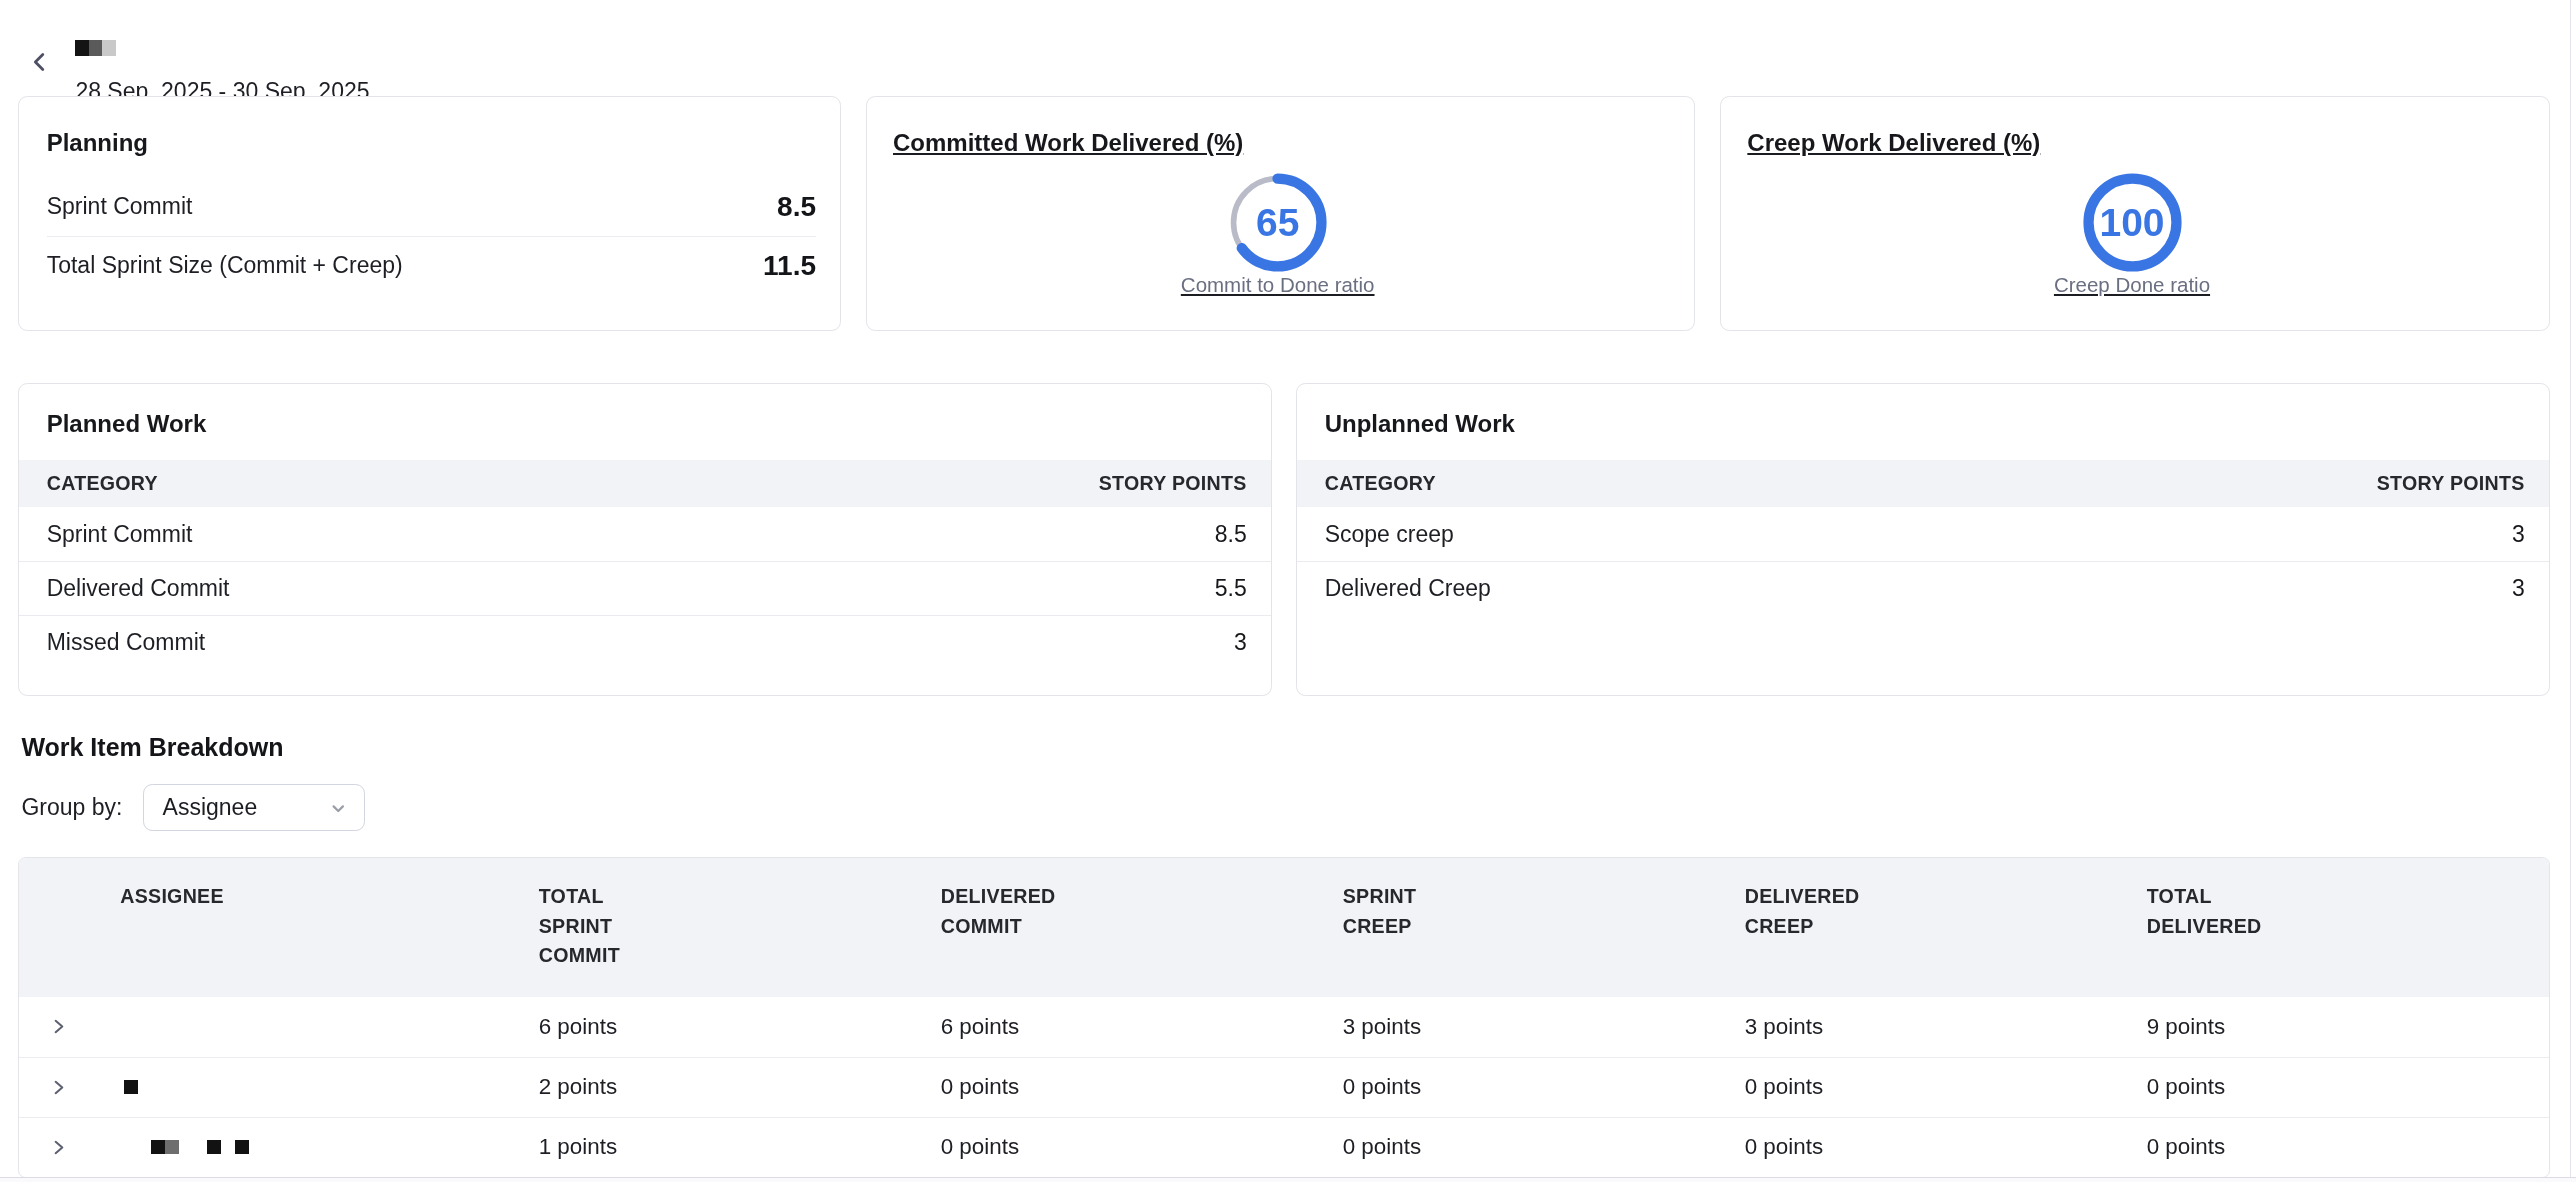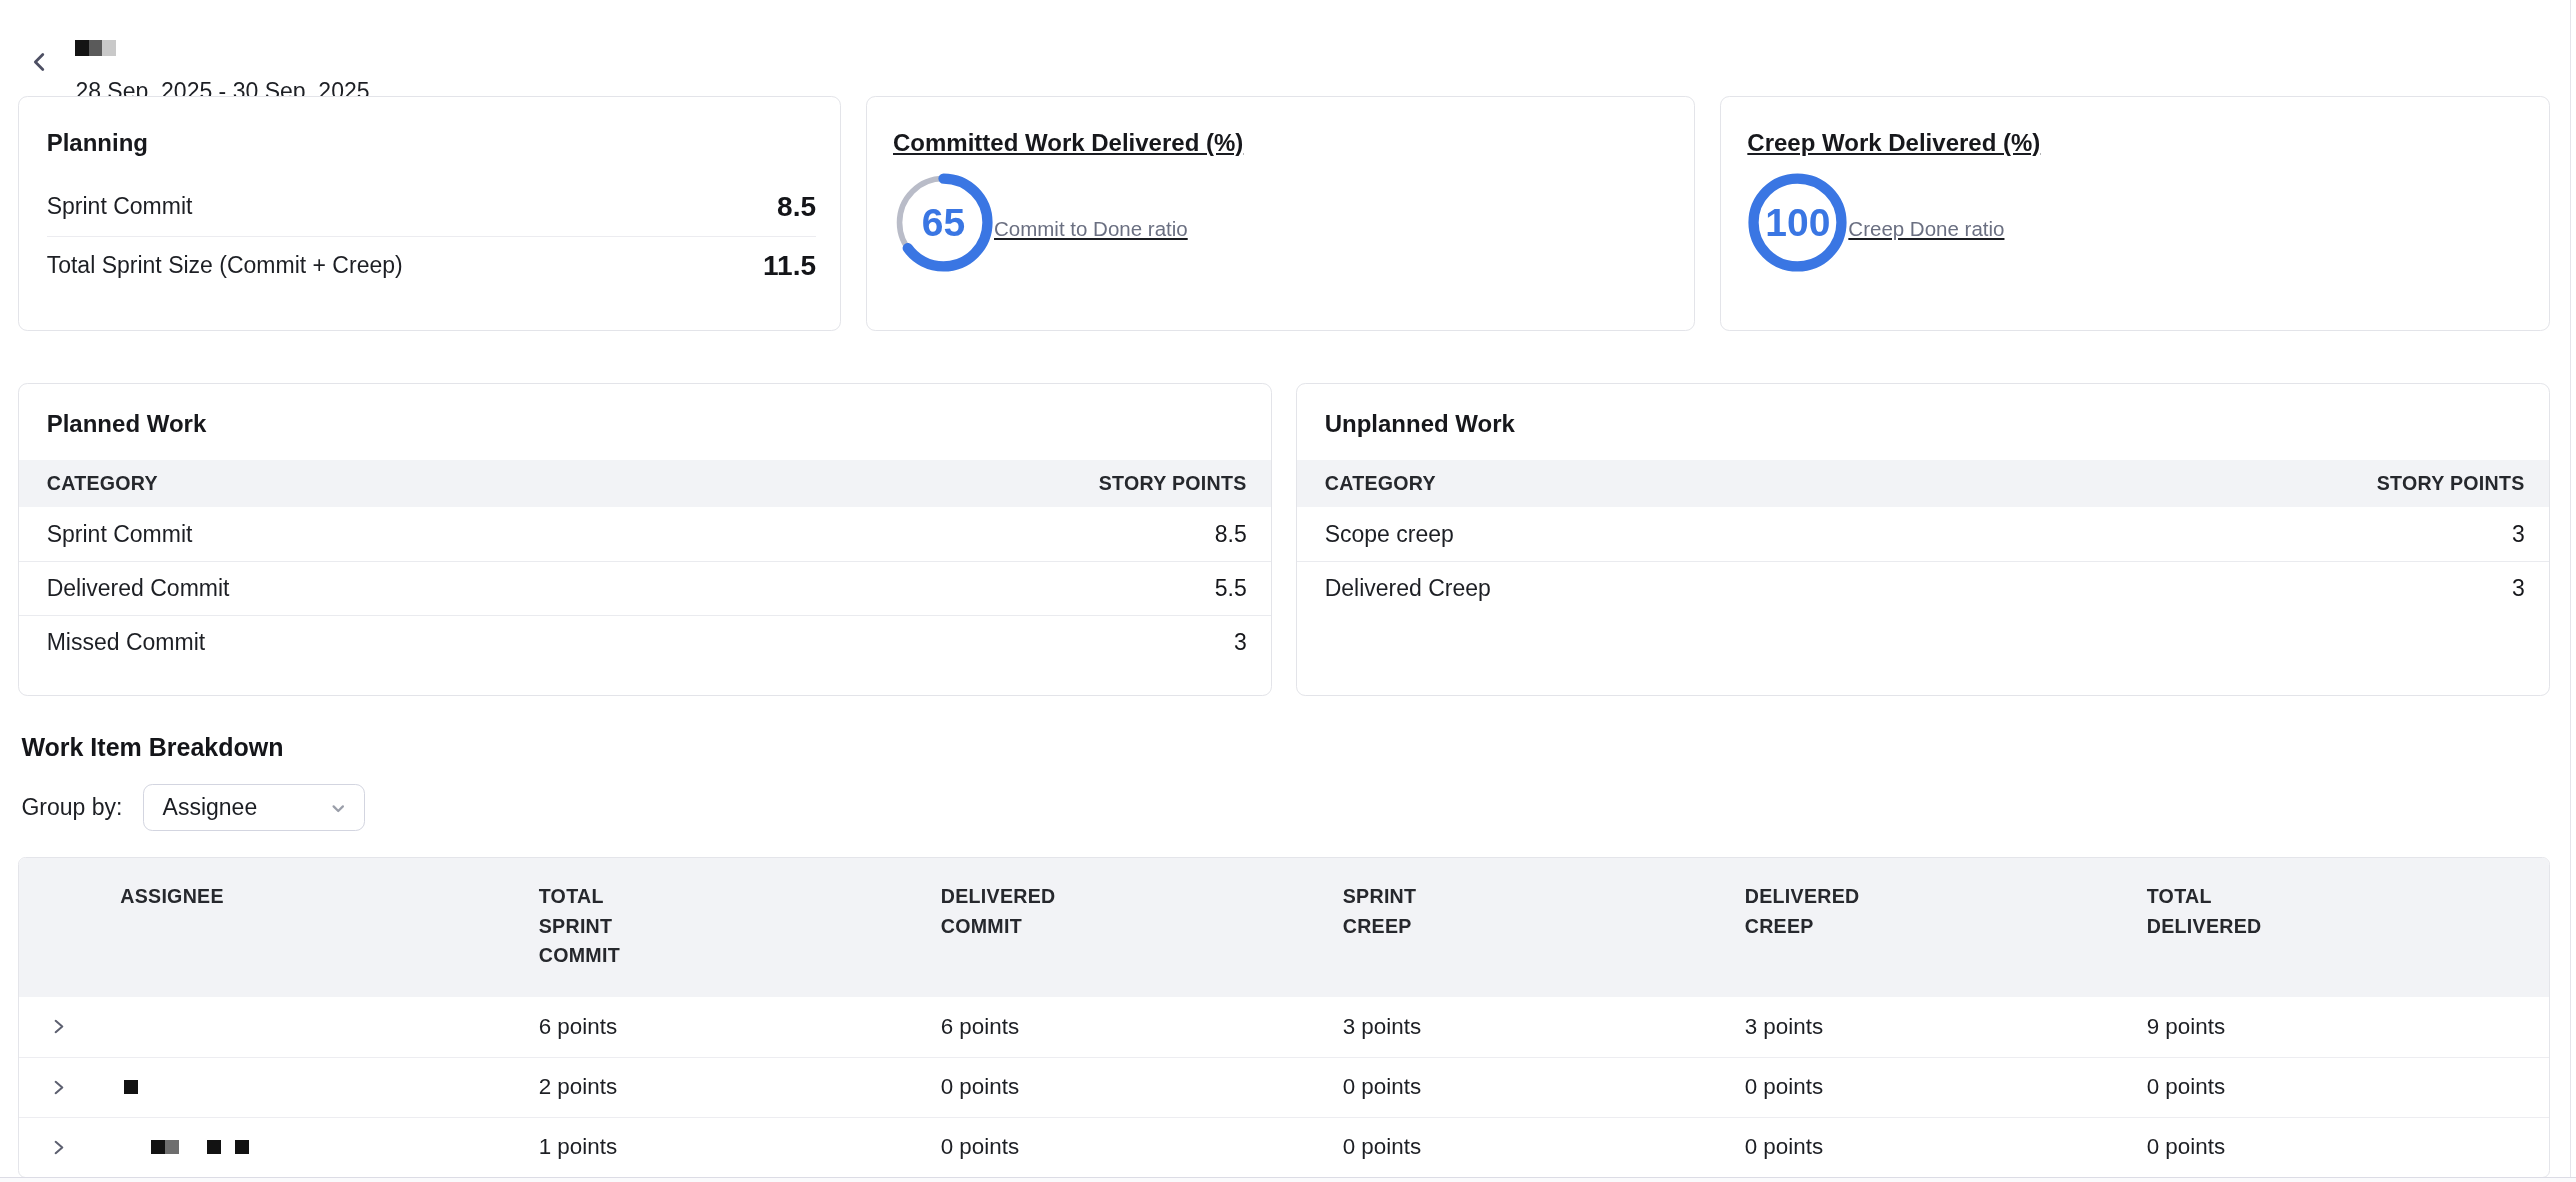--- a/index.html
+++ b/index.html
@@ -26,30 +26,30 @@
   .card h3 { font-size:24px; font-weight:700; color:#17181c; }
 
   .planning-card { padding:32px 24px 0 28px; }
   .metric-row { display:flex; justify-content:space-between; align-items:center; height:58px; }
   .planning-card .metric-row:first-of-type { margin-top:20.5px; }
   .m-label { font-size:23px; color:#1d1f24; }
   .m-value { font-size:28px; font-weight:700; color:#141519; }
   .m-divider { border-top:0.9px solid #ececf0; }
 
   .gauge-card { padding:32px 32px 0 26px; display:flex; flex-direction:column;text-decoration:underline; }
-  .gauge-area { display:flex; flex-direction:row; align-items:center; margin-top:15px; }
+  .gauge-area { display:flex; flex-direction:column; align-items:center; margin-top:15px; }
   .gauge { position:relative; width:101px; height:101px; }
   .gauge svg { display:block; }
   .gauge circle { fill:none; }
   .gauge circle.track { stroke:#b9bcc8; stroke-width:6; }
   .gauge circle.progress { stroke:#3a76e3; stroke-width:11; stroke-linecap:round;
                            transform:rotate(-90deg); transform-origin:54px 54px; }
   .gauge-num { position:absolute; inset:0; display:flex; align-items:center; justify-content:center;
                font-size:39px; font-weight:700; color:#3a76e3; }
-  .gauge-caption { margin-top:13px; font-size:20.5px; color:#6a6f81; }
+  .gauge-caption { font-size:20.5px; color:#6a6f81; }
 
   
   .tables-row { display:flex; gap:24px; margin-top:52px; height:313px; }
   .table-card { display:flex; flex-direction:column; overflow:hidden; }
   .table-title { padding:26px 28px 22.4px 28px; }
   .thead { height:47px; background:#f2f3f6; display:flex; justify-content:space-between;
            align-items:center; padding:0 24px 0 28px; }
   .thead span { font-size:19.6px; font-weight:700; color:#26282d; letter-spacing:0.3px; }
   .trow { height:54px; display:flex; justify-content:space-between; align-items:center;
           padding:0 24px 0 28px; }

